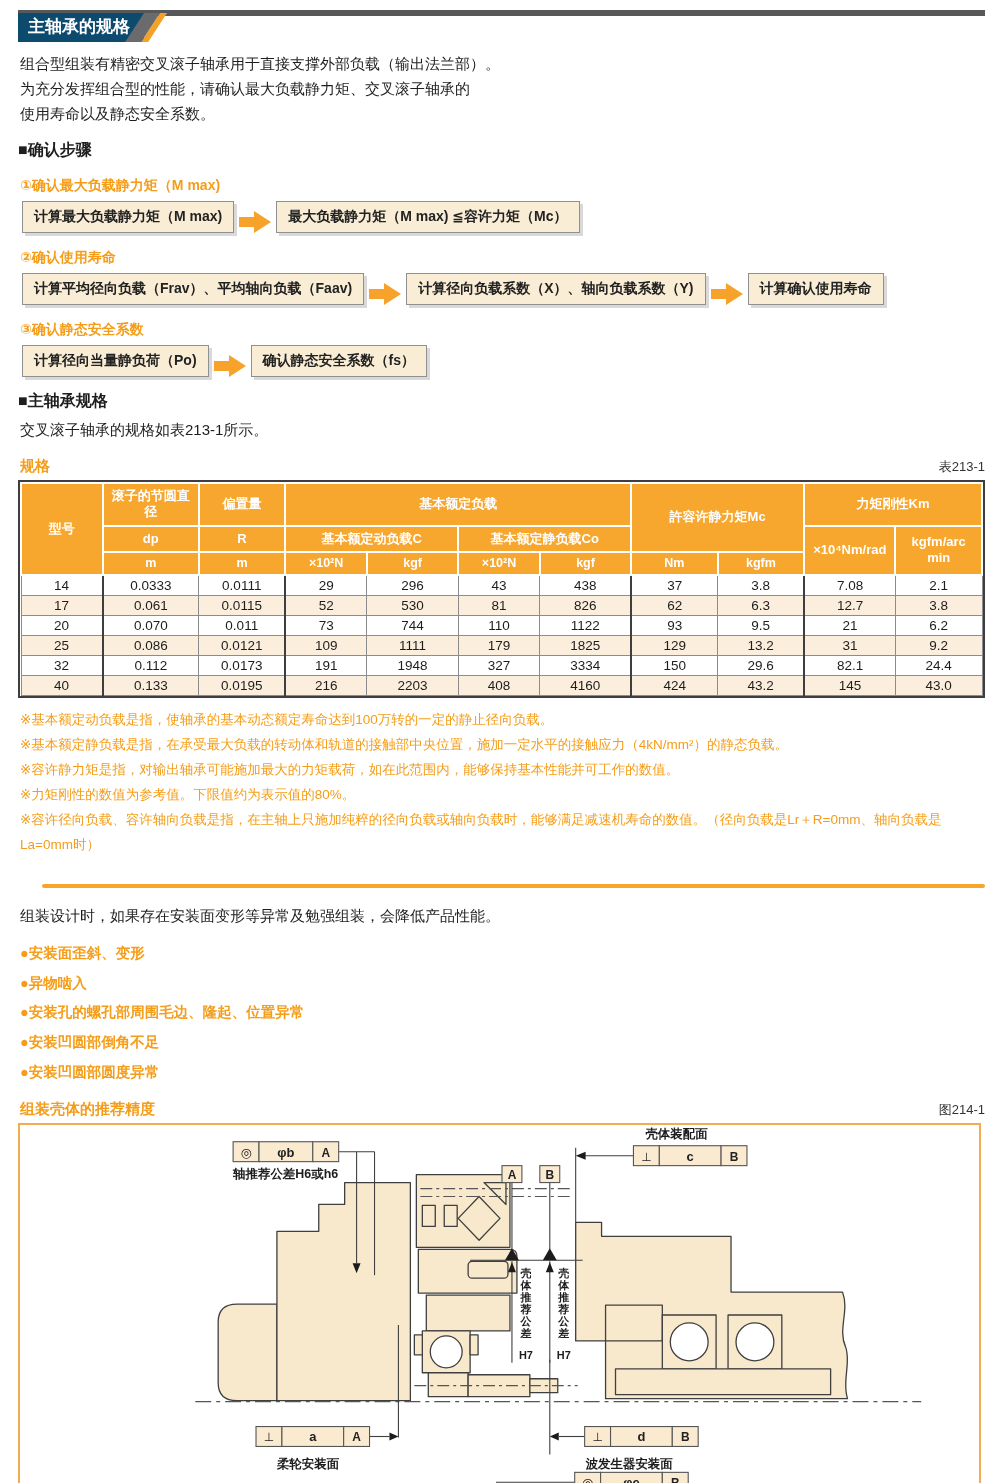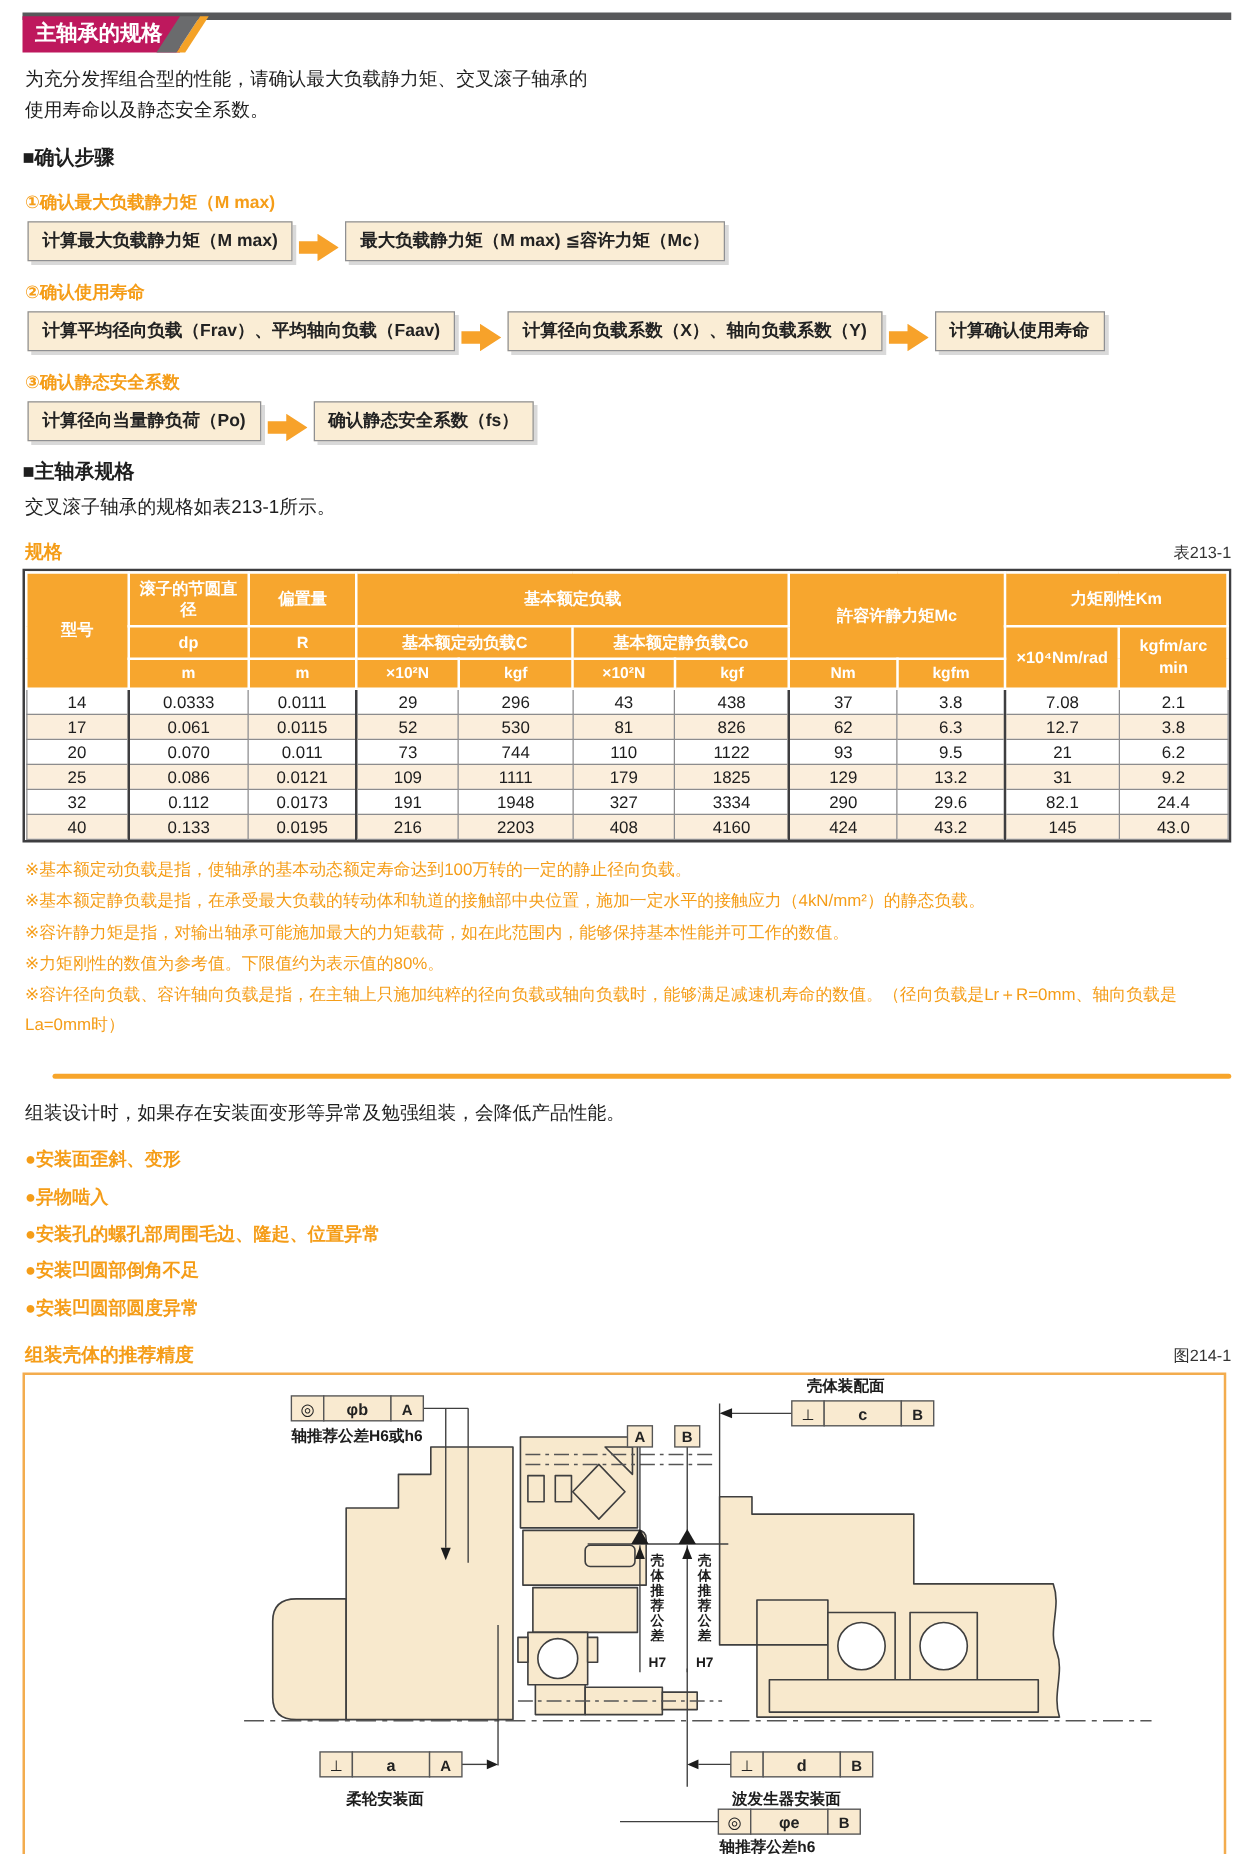--- a/index.html
+++ b/index.html
@@ -2,21 +2,21 @@
 <html><head>
 <meta charset="utf-8">
 <style>
   html,body{margin:0;padding:0;background:#fff;}
   body{width:1000px;font-family:"Liberation Sans","DejaVu Sans",sans-serif;color:#1e1e1e;}
   .page{width:1000px;min-height:1483px;box-sizing:border-box;padding:10px 15px 6px 18px;position:relative;}
 
   
   .sec-head{position:relative;height:34px;margin-bottom:8px;}
   .sec-head .topbar{position:absolute;top:0;left:0;right:0;height:6px;background:#57585a;}
-  .sec-head .badge{position:absolute;top:3px;left:0;background:#be185d;color:#fff;
+  .sec-head .badge{position:absolute;top:3px;left:0;background:#0c4a6e;color:#fff;
     font-size:17px;font-weight:bold;padding:4px 14px 5px 10px;line-height:1.2;}
   .sec-head .badge::after{content:"";position:absolute;top:0;bottom:0;right:-16px;width:16px;
     background:#6a6b6d;transform:skewX(-33deg);transform-origin:0 0;}
   .sec-head .badge::before{content:"";position:absolute;top:0;bottom:0;right:-23px;width:7px;
     background:#F4A227;transform:skewX(-33deg);transform-origin:0 0;}
 
   .para{font-size:15px;line-height:1.65;margin:4px 0 10px 2px;}
   .h-black{font-size:16px;font-weight:bold;margin:14px 0 6px 0;}
 
   
@@ -63,20 +63,21 @@
 <body>
 
 <div class="page">
 
   <div class="sec-head">
     <div class="topbar"></div>
     <div class="badge">主轴承的规格</div>
   </div>
 
   <div class="para">
+    <div>组合型组装有精密交叉滚子轴承用于直接支撑外部负载（输出法兰部）。</div>
     <div>为充分发挥组合型的性能，请确认最大负载静力矩、交叉滚子轴承的</div>
     <div>使用寿命以及静态安全系数。</div>
   </div>
 
   <div class="h-black">■确认步骤</div>
 
   <div class="step-label">①确认最大负载静力矩（M max)</div>
   <div class="flow-row">
     <div class="flow-box">计算最大负载静力矩（M max)</div>
     <svg class="flow-arrow" width="32" height="22" viewBox="0 0 32 22">
@@ -212,21 +213,21 @@
             <td>9.2</td>
           </tr>
           <tr>
             <td class="gb">32</td>
             <td>0.112</td>
             <td class="gb">0.0173</td>
             <td>191</td>
             <td>1948</td>
             <td>327</td>
             <td class="gb">3334</td>
-            <td>290</td>
+            <td>150</td>
             <td class="gb">29.6</td>
             <td>82.1</td>
             <td>24.4</td>
           </tr>
           <tr>
             <td class="gb">40</td>
             <td>0.133</td>
             <td class="gb">0.0195</td>
             <td>216</td>
             <td>2203</td>

